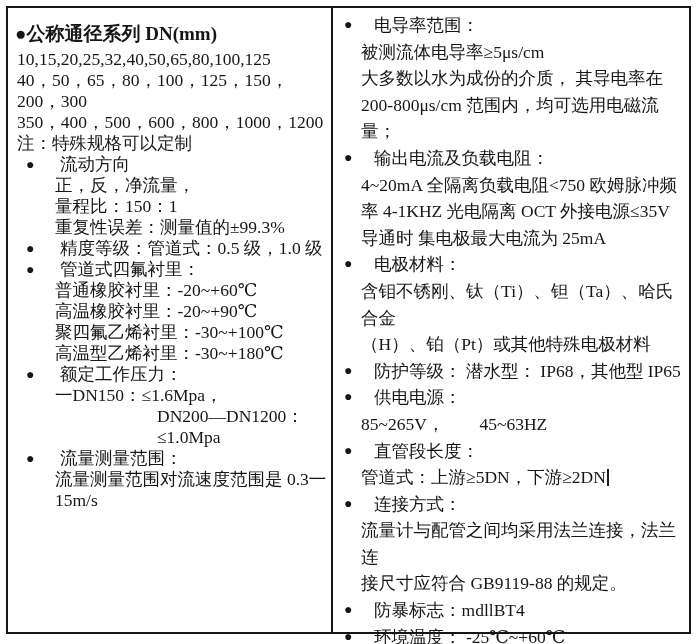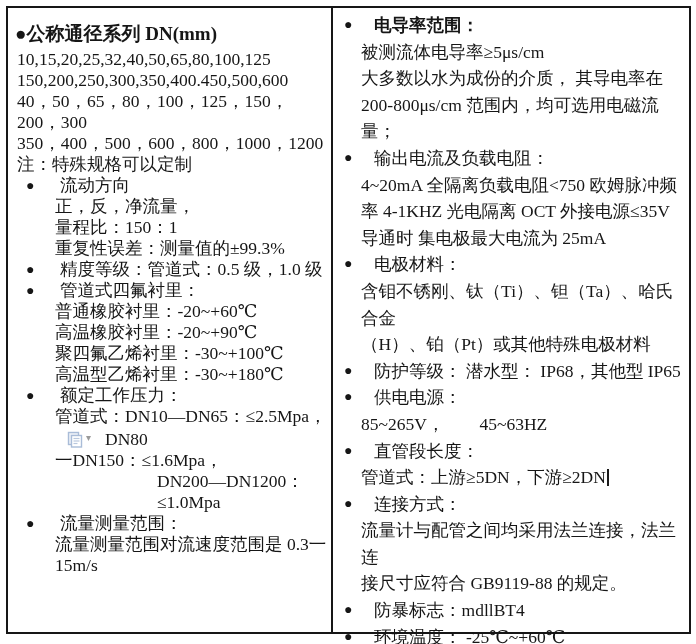--- a/index.html
+++ b/index.html
@@ -27,21 +27,21 @@
 
   .b { flex:0 0 auto; }
   .left  .b { width:34px; padding-left:11px; font-size:14px; }
   .right .b { width:30px; padding-left:5px;  font-size:14px; }
   .t { flex:1 1 auto; min-width:0; }
 
   .left .p  { padding-left:2px; }
   .left .s  { padding-left:40px; }
   .left .s2 { padding-left:142px; }
   .right .s { padding-left:22px; }
-  .bold .t  { font-weight:bold; }
+  .bold .t  { font-weight:normal; }
 
   .paste-ic { display:inline-block; vertical-align:-3px; margin:0 3px 0 12px; }
   .dd {
     display:inline-block; color:#9a9a9a; font-size:10px;
     vertical-align:4px; margin-right:14px;
     font-family:"DejaVu Sans",sans-serif;
   }
   .caret {
     display:inline-block; width:2px; height:17px; background:#1b1b1b;
     vertical-align:-3px; margin-left:1px;
@@ -49,21 +49,20 @@
 </style>
 </head>
 <body>
 
 <div class="frame">
 
   <div class="col left">
     <div class="ttl">●公称通径系列 DN(mm)</div>
 
     <div class="ln p"><span class="t">10,15,20,25,32,40,50,65,80,100,125</span></div>
-    <div class="ln p"><span class="t">150,200,250,300,350,400.450,500,600</span></div>
     <div class="ln p"><span class="t">40，50，65，80，100，125，150，200，300</span></div>
     <div class="ln p"><span class="t">350，400，500，600，800，1000，1200</span></div>
     <div class="ln p"><span class="t">注：特殊规格可以定制</span></div>
 
     <div class="ln">
       <span class="b">●</span>
       <span class="t">流动方向</span>
     </div>
     <div class="ln s"><span class="t">正，反，净流量，</span></div>
     <div class="ln s"><span class="t">量程比：150：1</span></div>
@@ -79,29 +78,20 @@
       <span class="t">管道式四氟衬里：</span>
     </div>
     <div class="ln s"><span class="t">普通橡胶衬里：-20~+60℃</span></div>
     <div class="ln s"><span class="t">高温橡胶衬里：-20~+90℃</span></div>
     <div class="ln s"><span class="t">聚四氟乙烯衬里：-30~+100℃</span></div>
     <div class="ln s"><span class="t">高温型乙烯衬里：-30~+180℃</span></div>
 
     <div class="ln">
       <span class="b">●</span>
       <span class="t">额定工作压力：</span>
-    </div>
-    <div class="ln s">
-      <span class="t"><span>管道式：DN10—DN65：≤2.5Mpa，</span><svg class="paste-ic" width="16" height="17" viewBox="0 0 16 17">
-            <rect x="1.5" y="1.5" width="10" height="12" fill="#eef2f8" stroke="#a9bcd8" stroke-width="1.4"></rect>
-            <rect x="4.5" y="4.5" width="10" height="11.5" fill="#ffffff" stroke="#a9bcd8" stroke-width="1.4"></rect>
-            <line x1="6.5" y1="7.5" x2="12.5" y2="7.5" stroke="#b9c8de" stroke-width="1.2"></line>
-            <line x1="6.5" y1="10" x2="12.5" y2="10" stroke="#b9c8de" stroke-width="1.2"></line>
-            <line x1="6.5" y1="12.5" x2="10.5" y2="12.5" stroke="#b9c8de" stroke-width="1.2"></line>
-          </svg><span class="dd">▾</span><span>DN80</span></span>
     </div>
     <div class="ln s"><span class="t">一DN150：≤1.6Mpa，</span></div>
     <div class="ln s2"><span class="t">DN200—DN1200：≤1.0Mpa</span></div>
 
     <div class="ln">
       <span class="b">●</span>
       <span class="t">流量测量范围：</span>
     </div>
     <div class="ln s"><span class="t">流量测量范围对流速度范围是 0.3一15m/s</span></div>
   </div>

